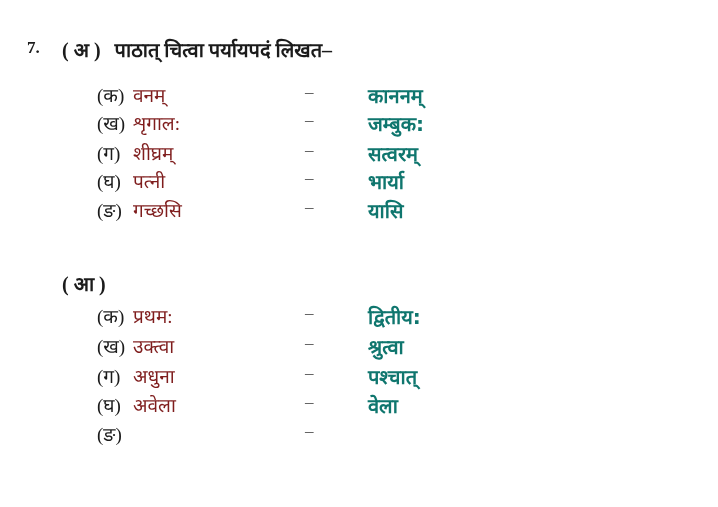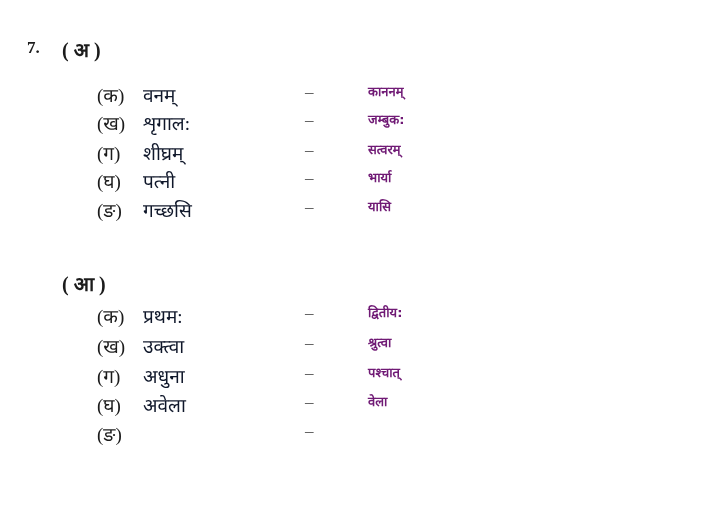--- a/index.html
+++ b/index.html
@@ -32,43 +32,44 @@
   }
   .header-a { top:36px; }
   .header-aa { top:270px; }
   .row {
     position:absolute;
     left:0; right:0;
     height:26px;
     white-space:nowrap;
   }
   .col-label   { position:absolute; left:97px;  font-size:19px; color:#1b1b1b; }
-  .col-word    { position:absolute; left:143px; font-size:19px; color:#0f172a; }
+  .col-word    { position:absolute; left:133px; font-size:19px; color:#7f1d1d; }
   .col-dash    { position:absolute; left:305px; font-size:17px; color:#4a4a4a; }
   .col-answer  {
     position:absolute; left:368px;
-    font-size:13px;
+    font-size:20px;
     font-weight:600;
     font-family:"DejaVu Sans", "Liberation Sans", sans-serif;
-    color:#701a75;
+    color:#0f766e;
   }
   
   .a0 { top:82px; }  .a1 { top:110px; } .a2 { top:140px; } .a3 { top:168px; } .a4 { top:197px; }
   
   .b0 { top:303px; } .b1 { top:333px; } .b2 { top:363px; } .b3 { top:392px; } .b4 { top:421px; }
 </style>
 </head>
 <body>
 
 <div class="page">
 
   <div class="qnum">7.</div>
 
   <div class="section-header header-a">
     <span>( अ )</span>
+    <span>पाठात् चित्वा पर्यायपदं लिखत–</span>
   </div>
 
   <div class="row a0">
     <span class="col-label">(क)</span>
     <span class="col-word">वनम्</span>
     <span class="col-dash">–</span>
     <span class="col-answer">काननम्</span>
   </div>
   <div class="row a1">
     <span class="col-label">(ख)</span>

